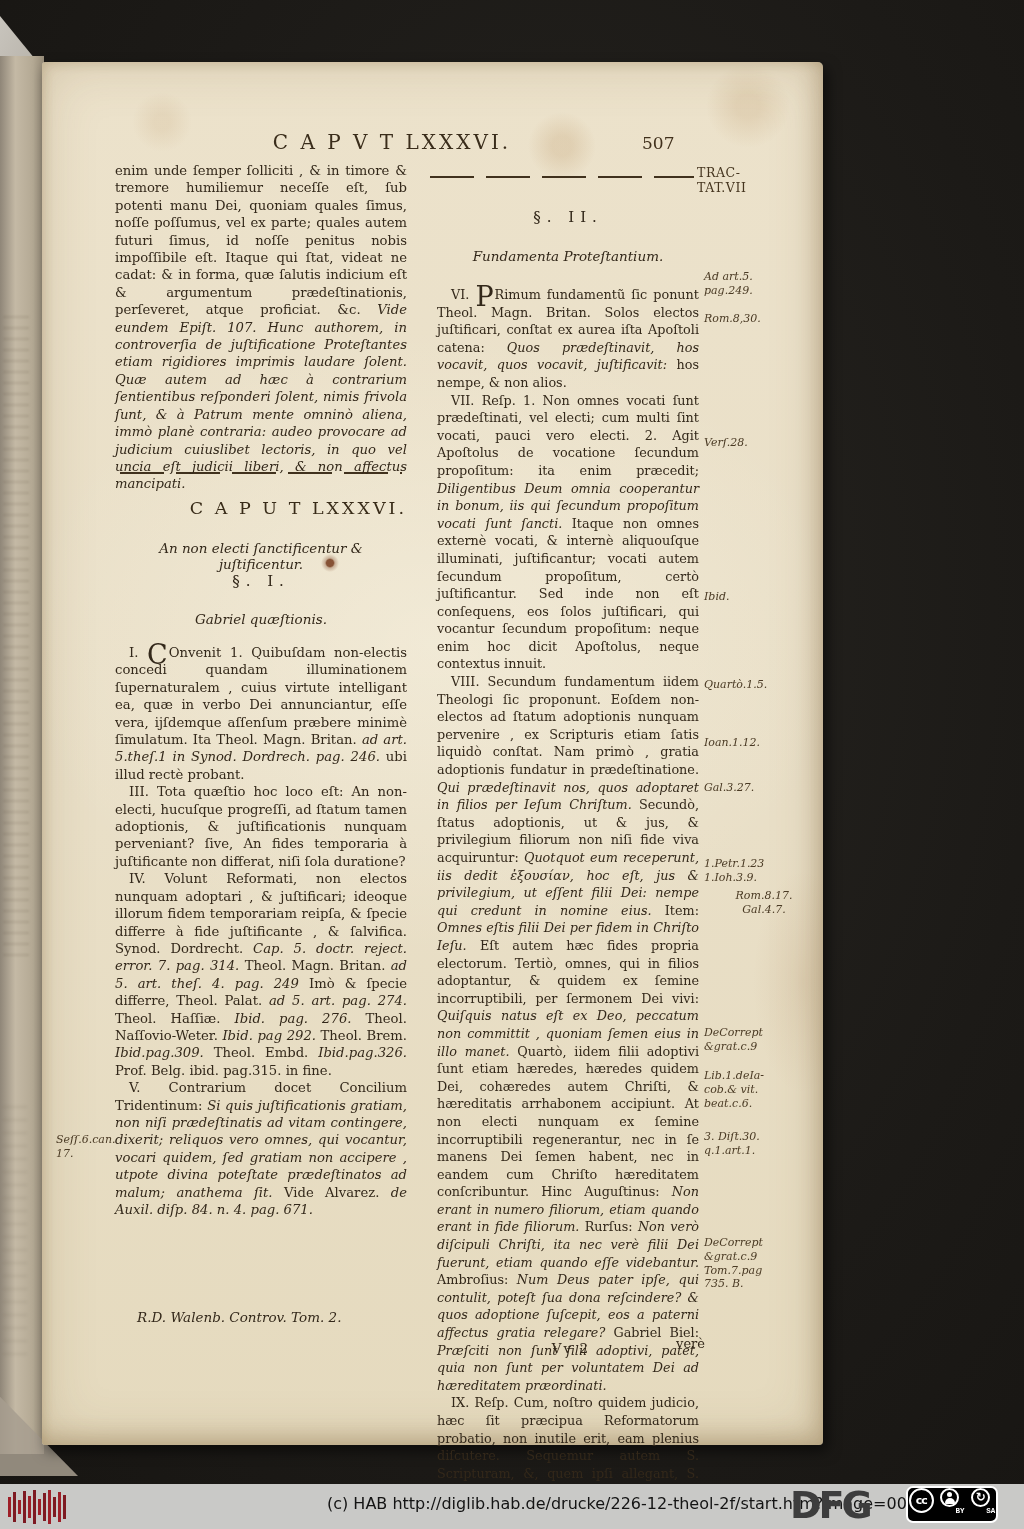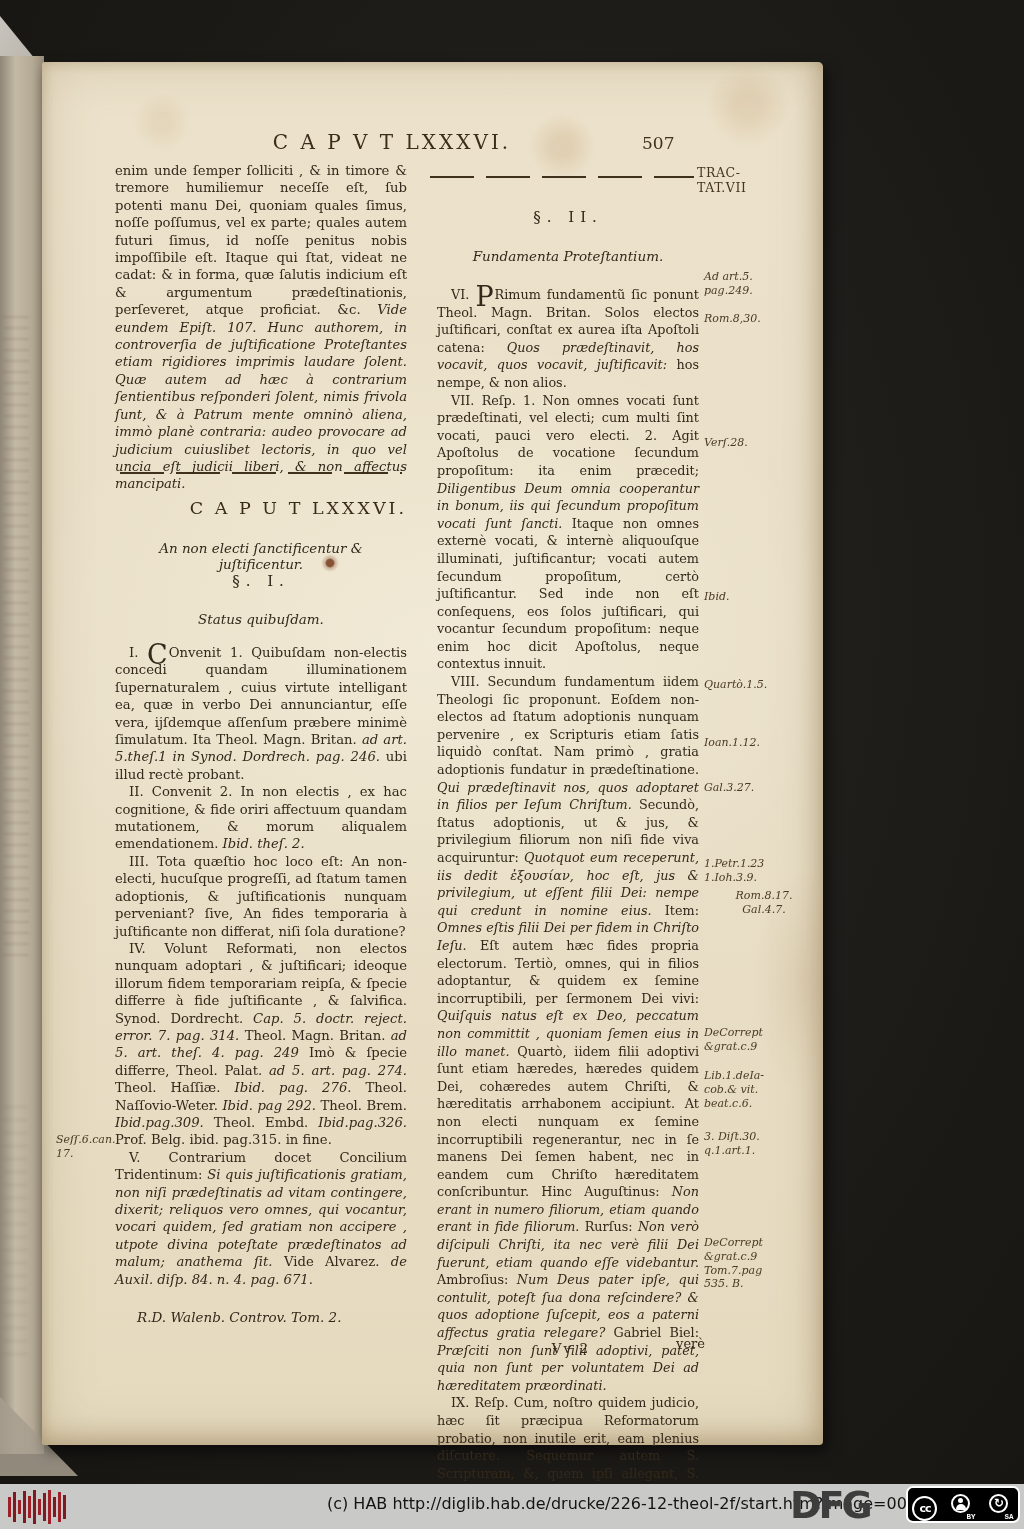--- a/index.html
+++ b/index.html
@@ -91,23 +91,23 @@
   
   .footer{position:absolute;left:0;top:1484px;width:1024px;height:45px;background:#c9c9c7;}
   .hab-logo{position:absolute;left:8px;top:5px;height:36px;display:flex;align-items:center;gap:2px;}
   .hab-logo i{display:block;width:3px;background:#9e1f28;}
   .hab-logo i:nth-child(2n){background:#7e1a22;}
   .credit{position:absolute;left:327px;top:10px;white-space:nowrap;
     font-family:"DejaVu Sans","Liberation Sans",sans-serif;font-size:16px;color:#141414;}
   .dfg{position:absolute;left:790px;top:-1px;
     font-family:"DejaVu Sans","Liberation Sans",sans-serif;
     font-size:38px;font-weight:bold;letter-spacing:-3px;color:#3d3d3d;}
-  .cc-badge{position:absolute;left:906px;top:2px;width:114px;height:37px;
+  .cc-badge{position:absolute;left:906px;top:2px;width:92px;height:37px;
     background:#000;border:2px solid #fff;border-radius:7px;
-    display:flex;align-items:flex-end;justify-content:space-around;box-sizing:border-box;}
+    display:flex;align-items:flex-start;justify-content:space-around;box-sizing:border-box;}
   .cc-circle{width:25px;height:25px;border:2.5px solid #fff;border-radius:50%;
     color:#fff;font-family:"DejaVu Sans",sans-serif;font-weight:bold;font-size:11px;
     letter-spacing:-1px;display:flex;align-items:center;justify-content:center;box-sizing:border-box;}
   .icon-col{display:flex;flex-direction:column;align-items:center;gap:1px;}
   .sm-circle{width:19px;height:19px;border:2px solid #fff;border-radius:50%;
     position:relative;box-sizing:border-box;color:#fff;display:flex;align-items:center;justify-content:center;}
   .person::before{content:"";position:absolute;top:2px;left:5px;width:5px;height:5px;background:#fff;border-radius:50%;}
   .person::after{content:"";position:absolute;bottom:1.5px;left:2.5px;width:10px;height:6px;background:#fff;border-radius:5px 5px 1px 1px;}
   .sa-glyph{font-family:"DejaVu Sans",sans-serif;font-size:12px;font-weight:bold;transform:translateY(-1px);}
   .cc-label{color:#fff;font-family:Liberation Mono, monospace;font-size:7.5px;font-weight:bold;line-height:7px;margin-left:20px;}
@@ -134,25 +134,24 @@
     </div>
 
     <div class="abs rule rule-right"></div>
     <div class="abs rule rule-left"></div>
 
     <p class="abs textblock lead"><span class="">enim unde ſemper ſolliciti , &amp; in timore &amp; tremore humiliemur neceſſe eſt, ſub potenti manu Dei, quoniam quales ſimus, noſſe poſſumus, vel ex parte; quales autem futuri ſimus, id noſſe penitus nobis impoſſibile eſt. Itaque qui ſtat, videat ne cadat: &amp; in forma, quæ ſalutis indicium eſt &amp; argumentum prædeſtinationis, perſeveret, atque proficiat. &amp;c. </span><span class="it">Vide eundem Epiſt. 107. Hunc authorem, in controverſia de juſtificatione Proteſtantes etiam rigidiores imprimis laudare ſolent. Quæ autem ad hæc à contrarium ſentientibus reſponderi ſolent, nimis frivola ſunt, &amp; à Patrum mente omninò aliena, immò planè contraria: audeo provocare ad judicium cuiuslibet lectoris, in quo vel uncia eſt judicii liberi, &amp; non affectus mancipati.</span></p>
 
     <div class="abs chapter-heading">C A P U T   LXXXVI.</div>
     <div class="abs chapter-subtitle">An non electi ſanctificentur &amp; juſtificentur.</div>
     <div class="abs section-mark mark1">§.   I.</div>
-    <div class="abs section-subtitle sub1">Status quibuſdam.</div>
+    <div class="abs section-subtitle sub1">Gabriel quæſtionis.</div>
 
     <div class="abs textblock col-flow">
       <p><span class="">I. </span><span class="initcap">C</span><span class="">Onvenit 1. Quibuſdam non-electis concedi quandam illuminationem ſupernaturalem , cuius virtute intelligant ea, quæ in verbo Dei annunciantur, eſſe vera, ijſdemque aſſenſum præbere minimè ſimulatum. Ita Theol. Magn. Britan. </span><span class="it">ad art. 5.theſ.1 in Synod. Dordrech. pag. 246. </span><span class="">ubi illud rectè probant.</span></p>
-      <p><span class="">II. Convenit 2. In non electis , ex hac cognitione, &amp; fide oriri affectuum quandam mutationem, &amp; morum aliqualem emendationem. </span><span class="it">Ibid. theſ. 2.</span></p>
       <p><span class="">III. Tota quæſtio hoc loco eſt: An non-electi, hucuſque progreſſi, ad ſtatum tamen adoptionis, &amp; juſtificationis nunquam perveniant? ſive, An fides temporaria à juſtificante non differat, niſi ſola duratione?</span></p>
       <p><span class="">IV. Volunt Reformati, non electos nunquam adoptari , &amp; juſtificari; ideoque illorum fidem temporariam reipſa, &amp; ſpecie differre à fide juſtificante , &amp; ſalvifica. Synod. Dordrecht. </span><span class="it">Cap. 5. doctr. reject. error. 7. pag. 314. </span><span class="">Theol. Magn. Britan. </span><span class="it">ad 5. art. theſ. 4. pag. 249 </span><span class="">Imò &amp; ſpecie differre, Theol. Palat. </span><span class="it">ad 5. art. pag. 274. </span><span class="">Theol. Haſſiæ. </span><span class="it">Ibid. pag. 276. </span><span class="">Theol. Naſſovio-Weter. </span><span class="it">Ibid. pag 292. </span><span class="">Theol. Brem. </span><span class="it">Ibid.pag.309. </span><span class="">Theol. Embd. </span><span class="it">Ibid.pag.326. </span><span class="">Prof. Belg. ibid. pag.315. in fine.</span></p>
       <p><span class="">V. Contrarium docet Concilium Tridentinum: </span><span class="it">Si quis juſtificationis gratiam, non niſi prædeſtinatis ad vitam contingere, dixerit; reliquos vero omnes, qui vocantur, vocari quidem, ſed gratiam non accipere , utpote divina poteſtate prædeſtinatos ad malum; anathema ſit. </span><span class="">Vide Alvarez. </span><span class="it">de Auxil. diſp. 84. n. 4. pag. 671.</span></p>
     </div>
 
     <div class="abs colophon">R.D. Walenb. Controv. Tom. 2.</div>
 
     <div class="abs section-mark mark2">§.   II.</div>
     <div class="abs section-subtitle sub2">Fundamenta Proteſtantium.</div>
 
@@ -209,21 +208,21 @@
           <div>beat.c.6.</div>
         </div>
         <div class="mnote" style="left: 662px; top: 1068px;">
           <div>3. Diſt.30.</div>
           <div>q.1.art.1.</div>
         </div>
         <div class="mnote" style="left: 662px; top: 1174px;">
           <div>DeCorrept</div>
           <div>&amp;grat.c.9</div>
           <div>Tom.7.pag</div>
-          <div>535. B.</div>
+          <div>735. B.</div>
         </div>
       </div>
     <div>
         <div class="mnote" style="left: 14px; top: 1071px;">
           <div>Seſſ.6.can.</div>
           <div>17.</div>
         </div>
       </div>
   </div>
 

